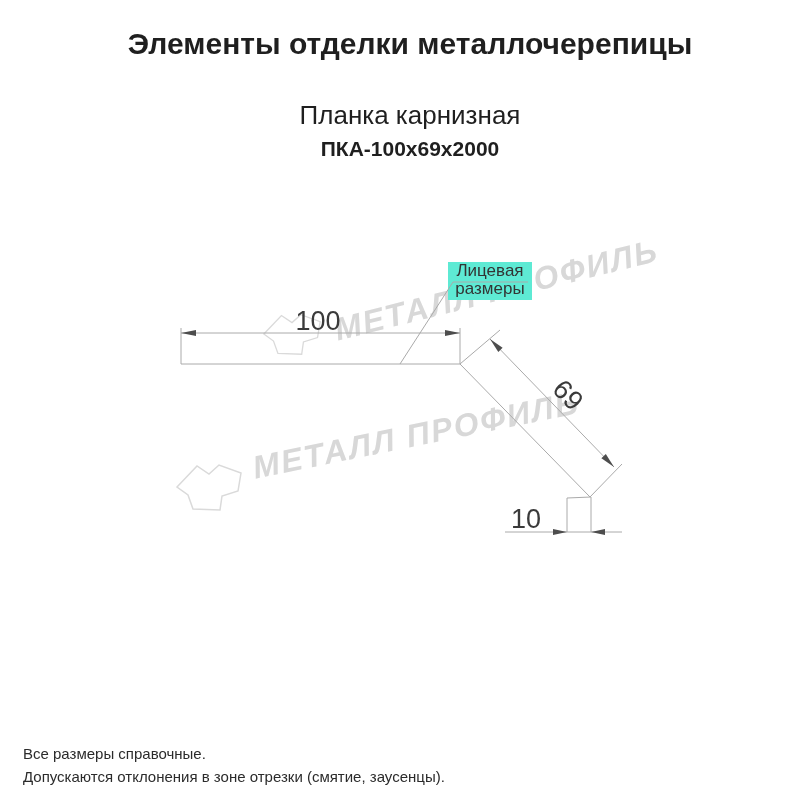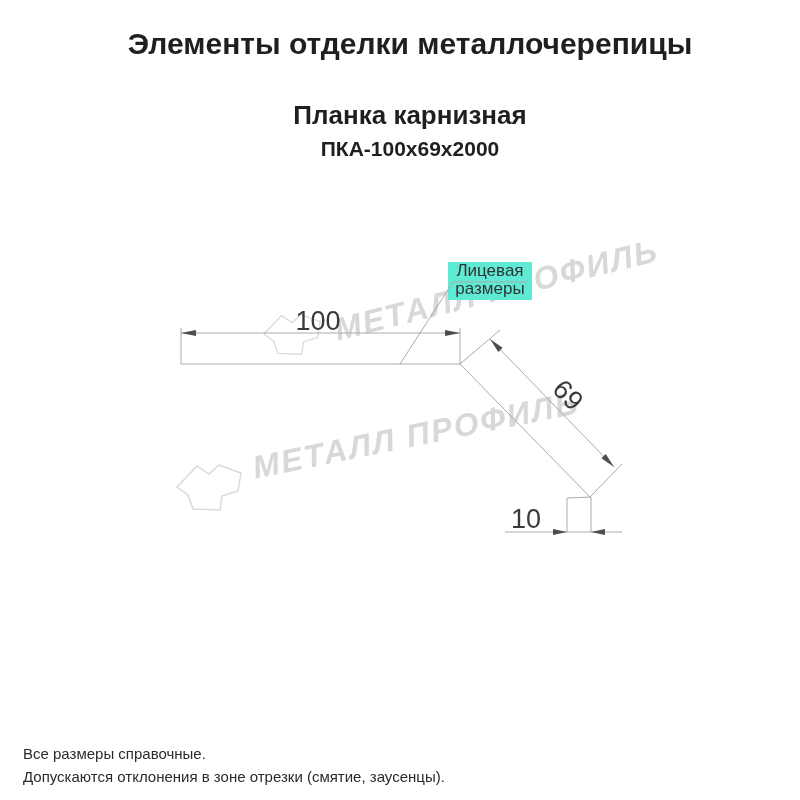--- a/index.html
+++ b/index.html
@@ -3,21 +3,21 @@
 <meta charset="utf-8">
 <style>
   html,body{margin:0;padding:0;background:#ffffff;}
   #canvas{
     position:relative;width:800px;height:800px;background:#ffffff;
     font-family:"Liberation Sans",sans-serif;overflow:hidden;
   }
   
   .hdr{position:absolute;left:0;width:780px;text-align:center;color:#1f1f1f;margin-left:20px;}
   #title{top:27px;font-size:30px;font-weight:bold;}
-  #product-name{top:100px;font-size:26px;font-weight:bold;}
+  #product-name{top:100px;font-size:26px;font-weight:normal;}
   #product-code{top:137px;font-size:21px;font-weight:bold;}
   
   .wm-text{
     position:absolute;z-index:1;font-size:32px;font-weight:bold;font-style:italic;
     color:#d8d8d8;letter-spacing:2px;white-space:nowrap;line-height:32px;
     transform-origin:left center;
   }
   #wm-text-upper{left:335px;top:314px;transform:rotate(-14deg);}
   #wm-text-lower{left:253px;top:452px;transform:rotate(-11.5deg);}
   .wm-logo{position:absolute;z-index:1;}

